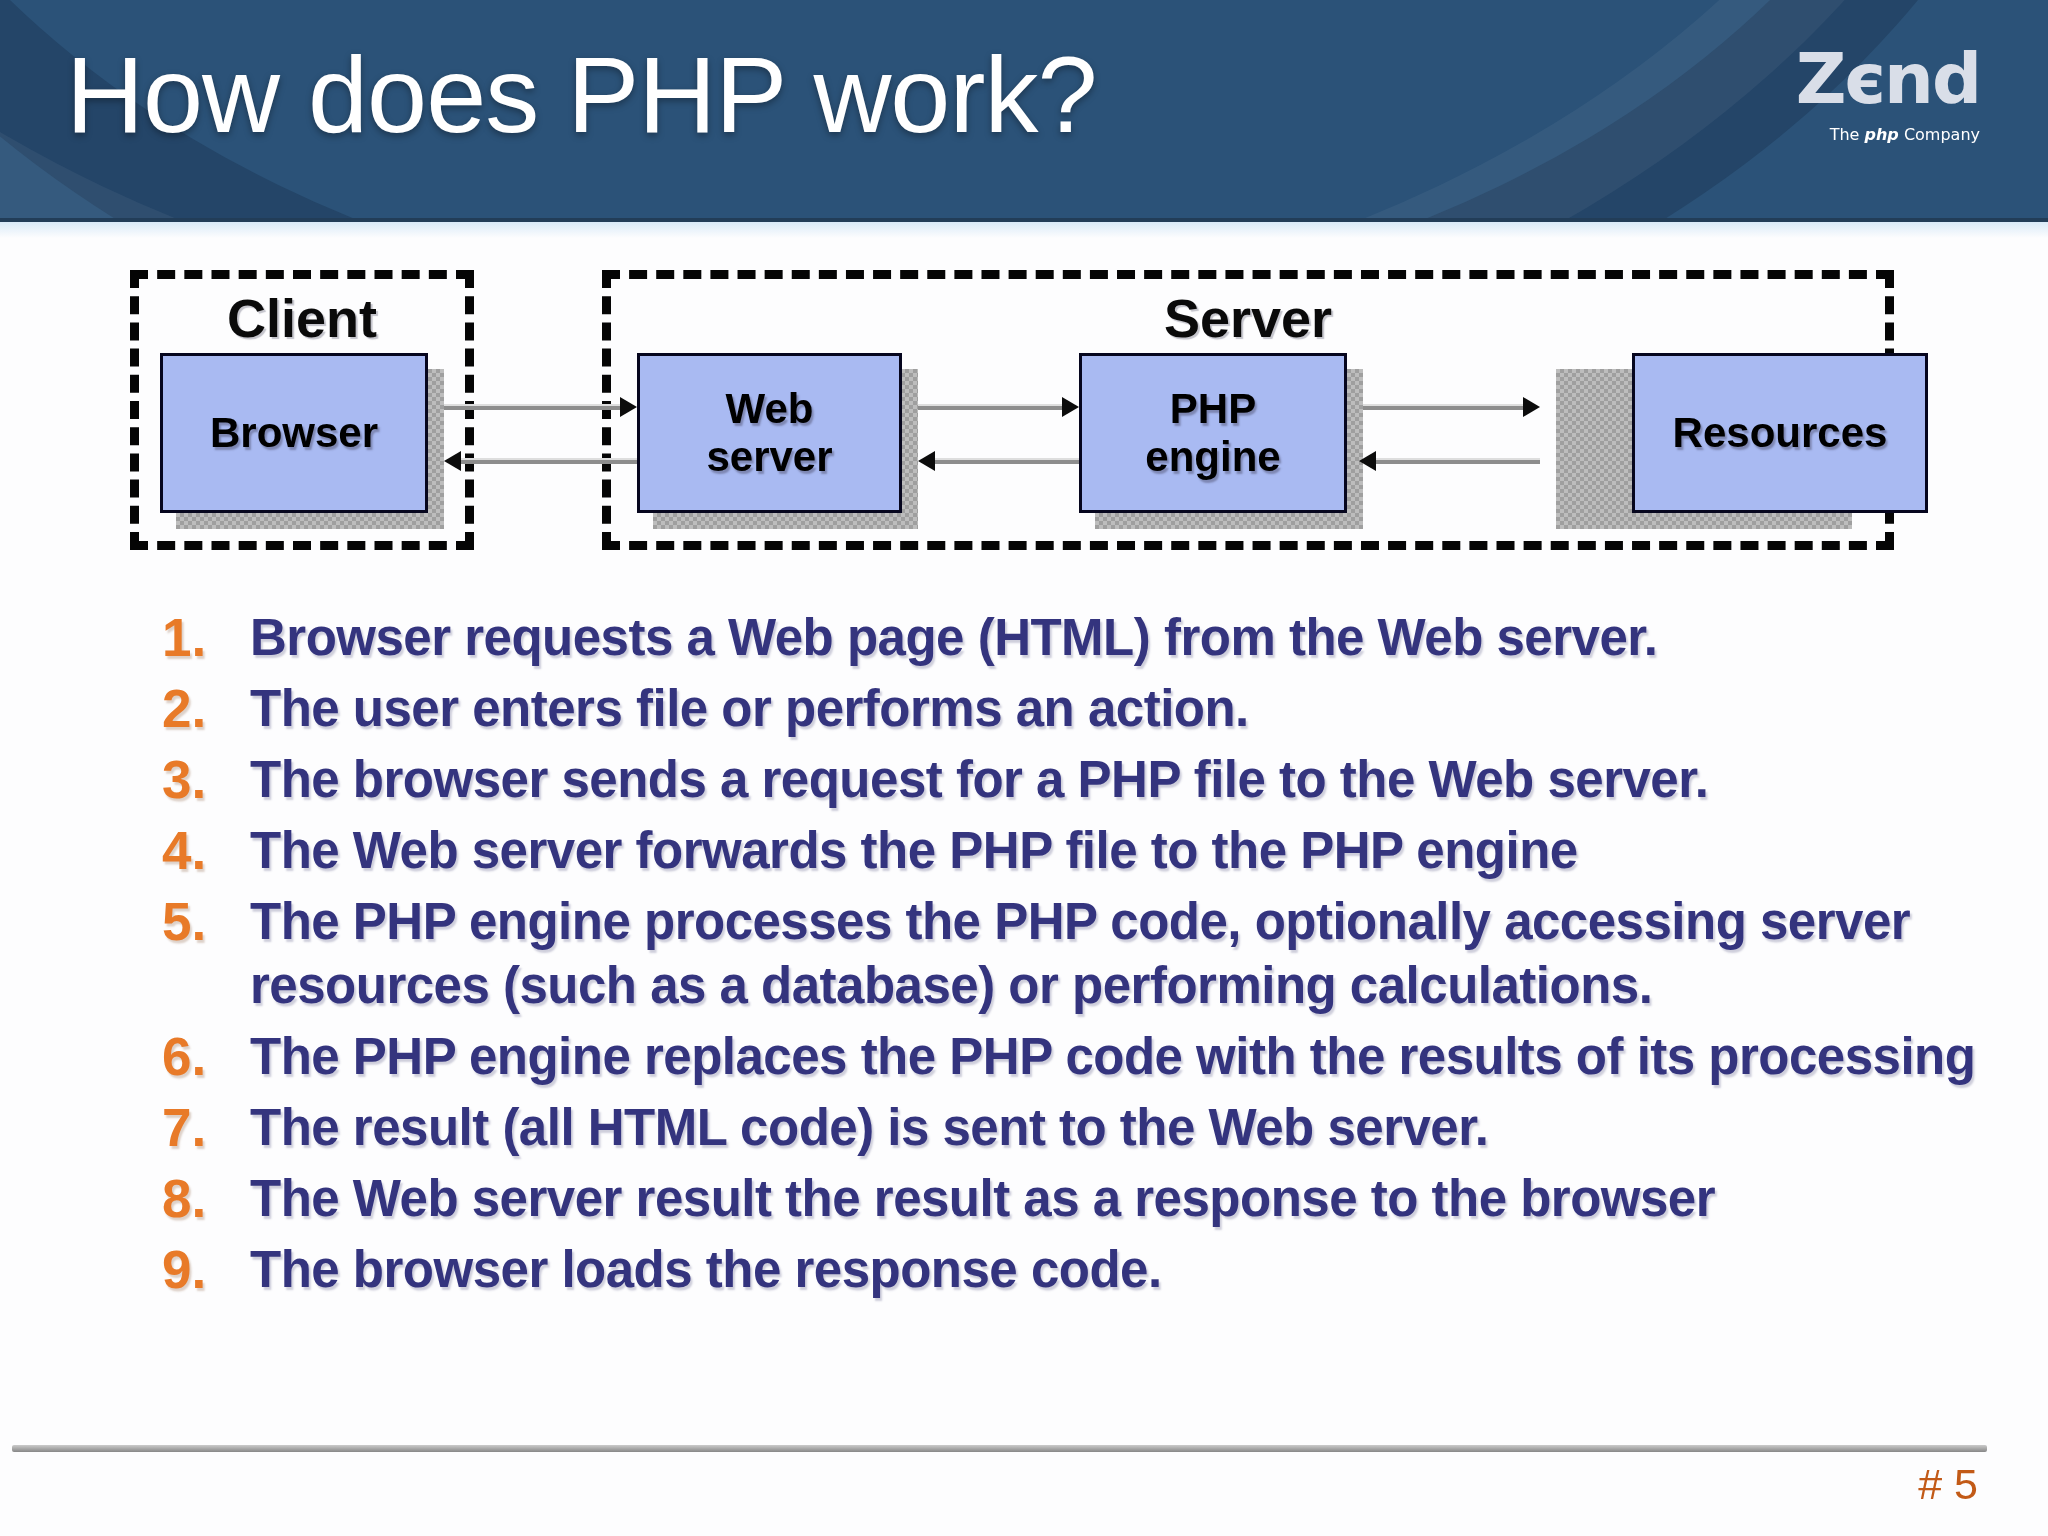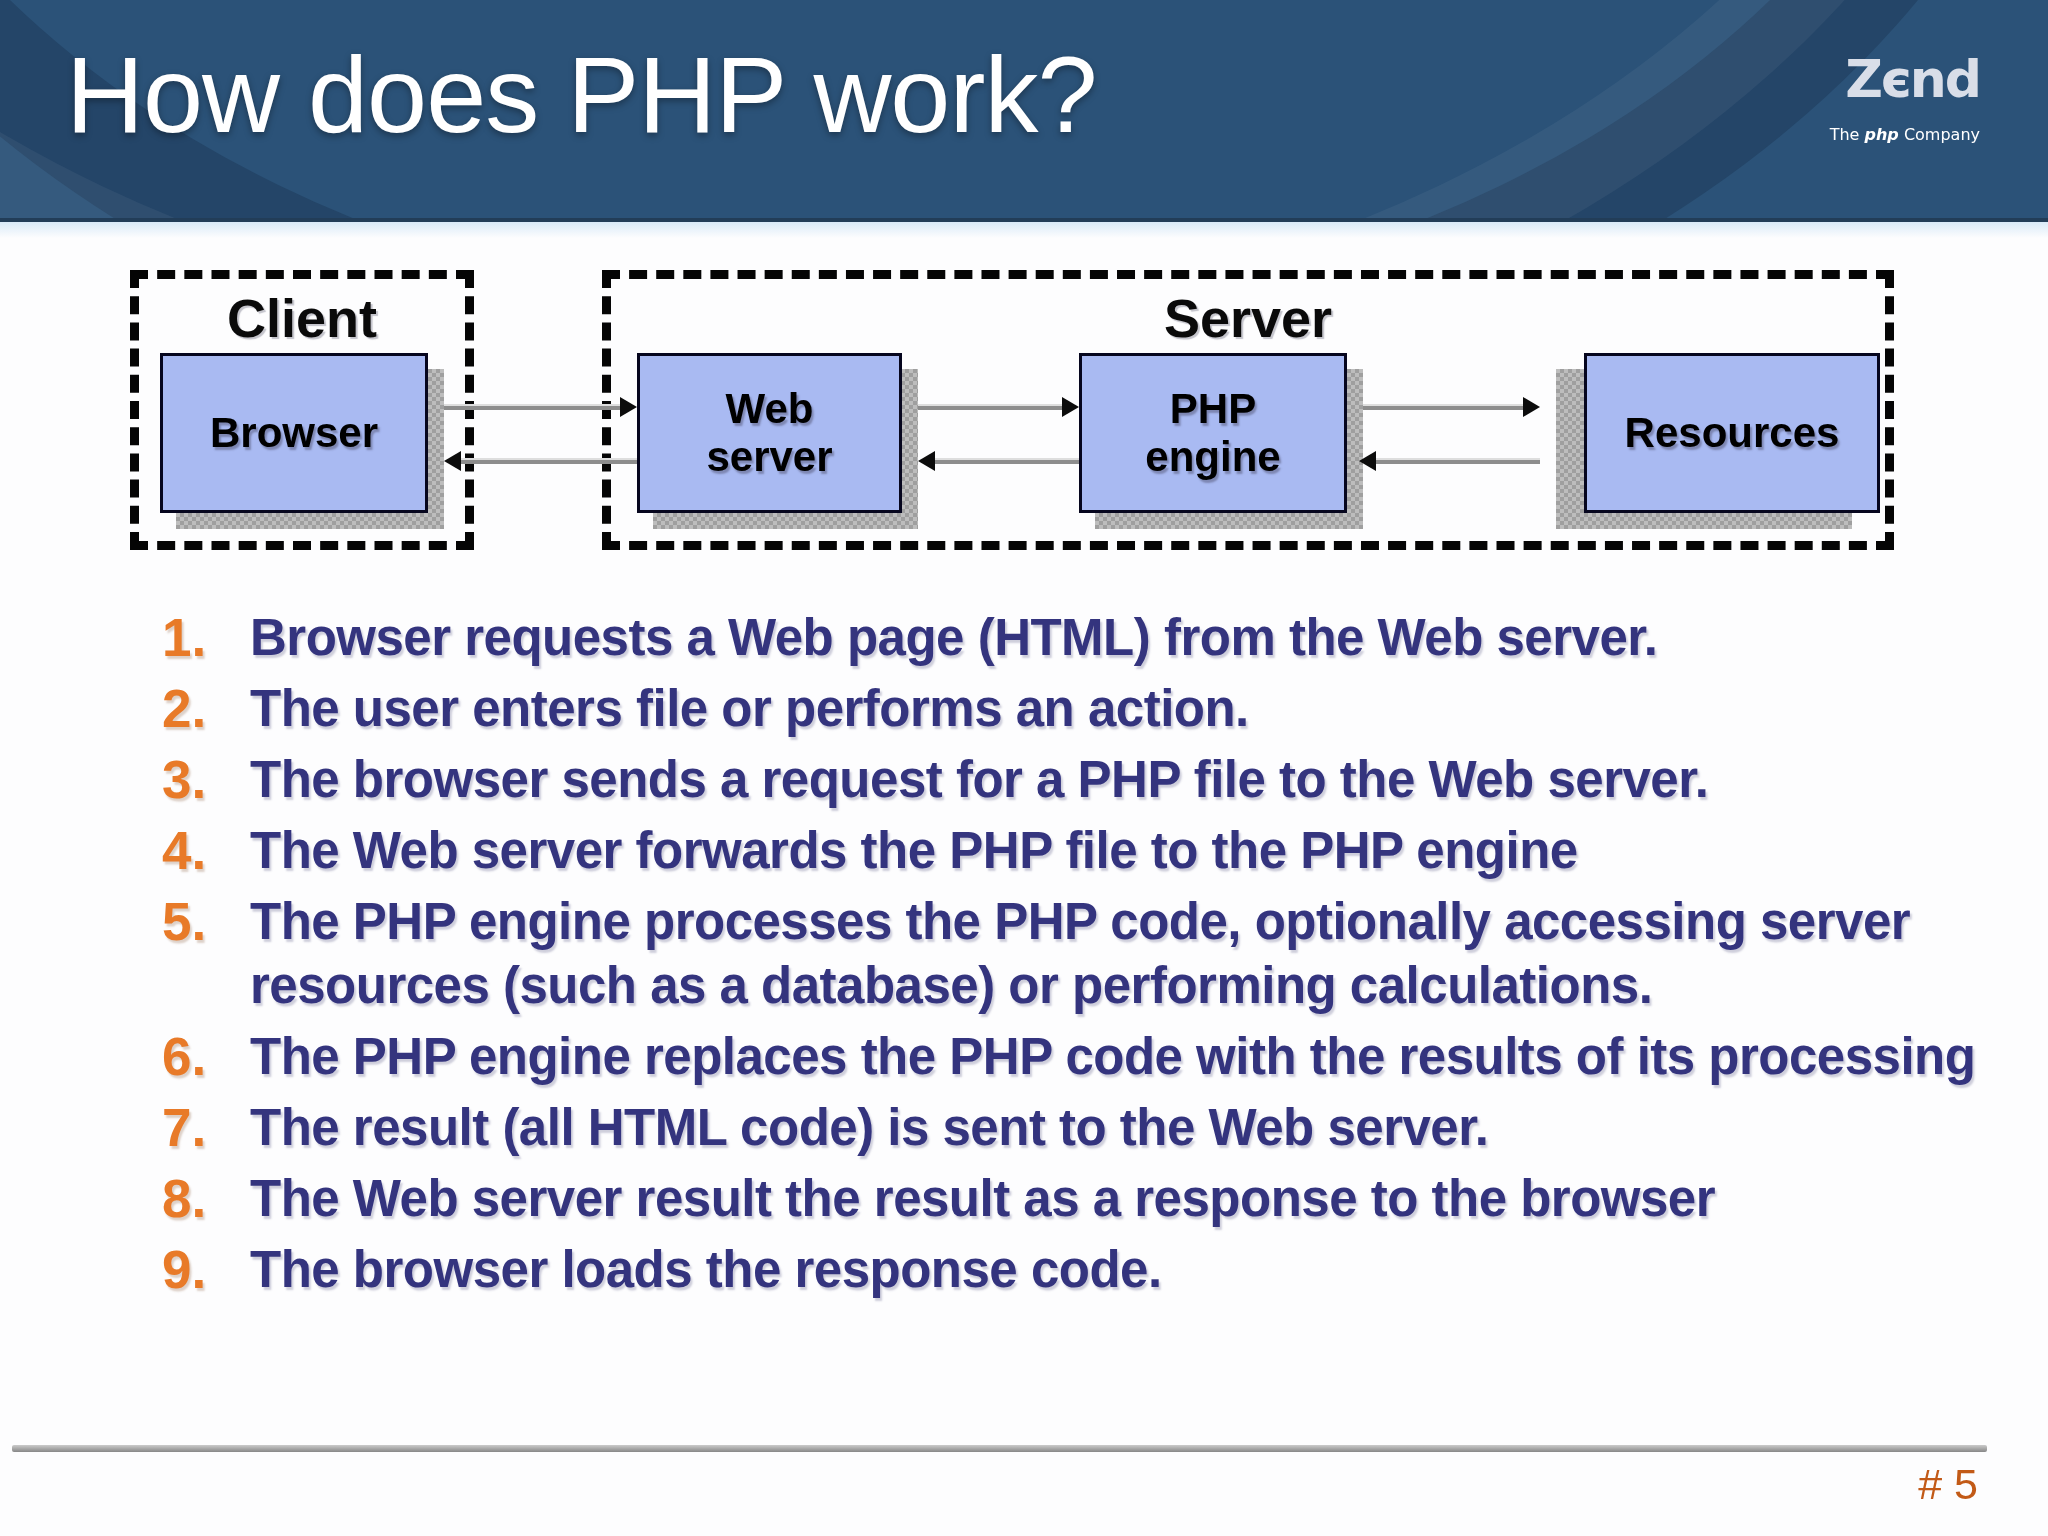--- a/index.html
+++ b/index.html
@@ -27,21 +27,21 @@
     font-size:108px; font-weight:400; color:#ffffff; line-height:110px;
     letter-spacing:-1px; text-shadow:0 3px 7px rgba(0,0,0,.35);
     white-space:nowrap;
   }
   .logo {
     position:absolute; right:68px; top:40px;
     display:flex; flex-direction:column; align-items:flex-end;
     font-family:"DejaVu Sans", sans-serif;
   }
   .logo-brand {
-    font-size:52px; font-weight:bold; color:#d9dee8; line-height:78px;
+    font-size:70px; font-weight:bold; color:#d9dee8; line-height:78px;
     letter-spacing:-2px;
   }
   .logo-tagline {
     font-size:16px; color:#ffffff; line-height:30px; margin-top:2px;
   }
   .logo-tagline .php { font-style:italic; font-weight:bold; }
   .header-glow {
     position:absolute; left:0; top:222px; width:100%; height:16px;
     background:linear-gradient(#d9eaf8, rgba(255,255,255,0));
   }
@@ -60,21 +60,21 @@
     background:#a9baf2; border:3px solid #06061e; z-index:3;
     display:flex; flex-direction:column; align-items:center; justify-content:center;
   }
   .node-label {
     font-size:42px; font-weight:bold; color:#000; line-height:48px;
     text-shadow:2px 3px 2px rgba(70,70,100,.45);
   }
   .node-browser  { left:160px;  width:262px; }
   .node-web      { left:637px;  width:259px; }
   .node-php      { left:1079px; width:262px; }
-  .node-res      { left:1584px; width:290px;text-align:center; }
+  .node-res      { left:1632px; width:290px;text-align:center; }
   .nshadow {
     position:absolute; top:369px; height:160px; z-index:2;
     background:conic-gradient(#9f9f9f 25%, #bdbdbd 0 50%, #9f9f9f 0 75%, #bdbdbd 0) 0 0 / 8px 8px;
   }
   .sh-browser { left:176px;  width:268px; }
   .sh-web     { left:653px;  width:265px; }
   .sh-php     { left:1095px; width:268px; }
   .sh-res     { left:1556px; width:296px; }
 
   .aline {

